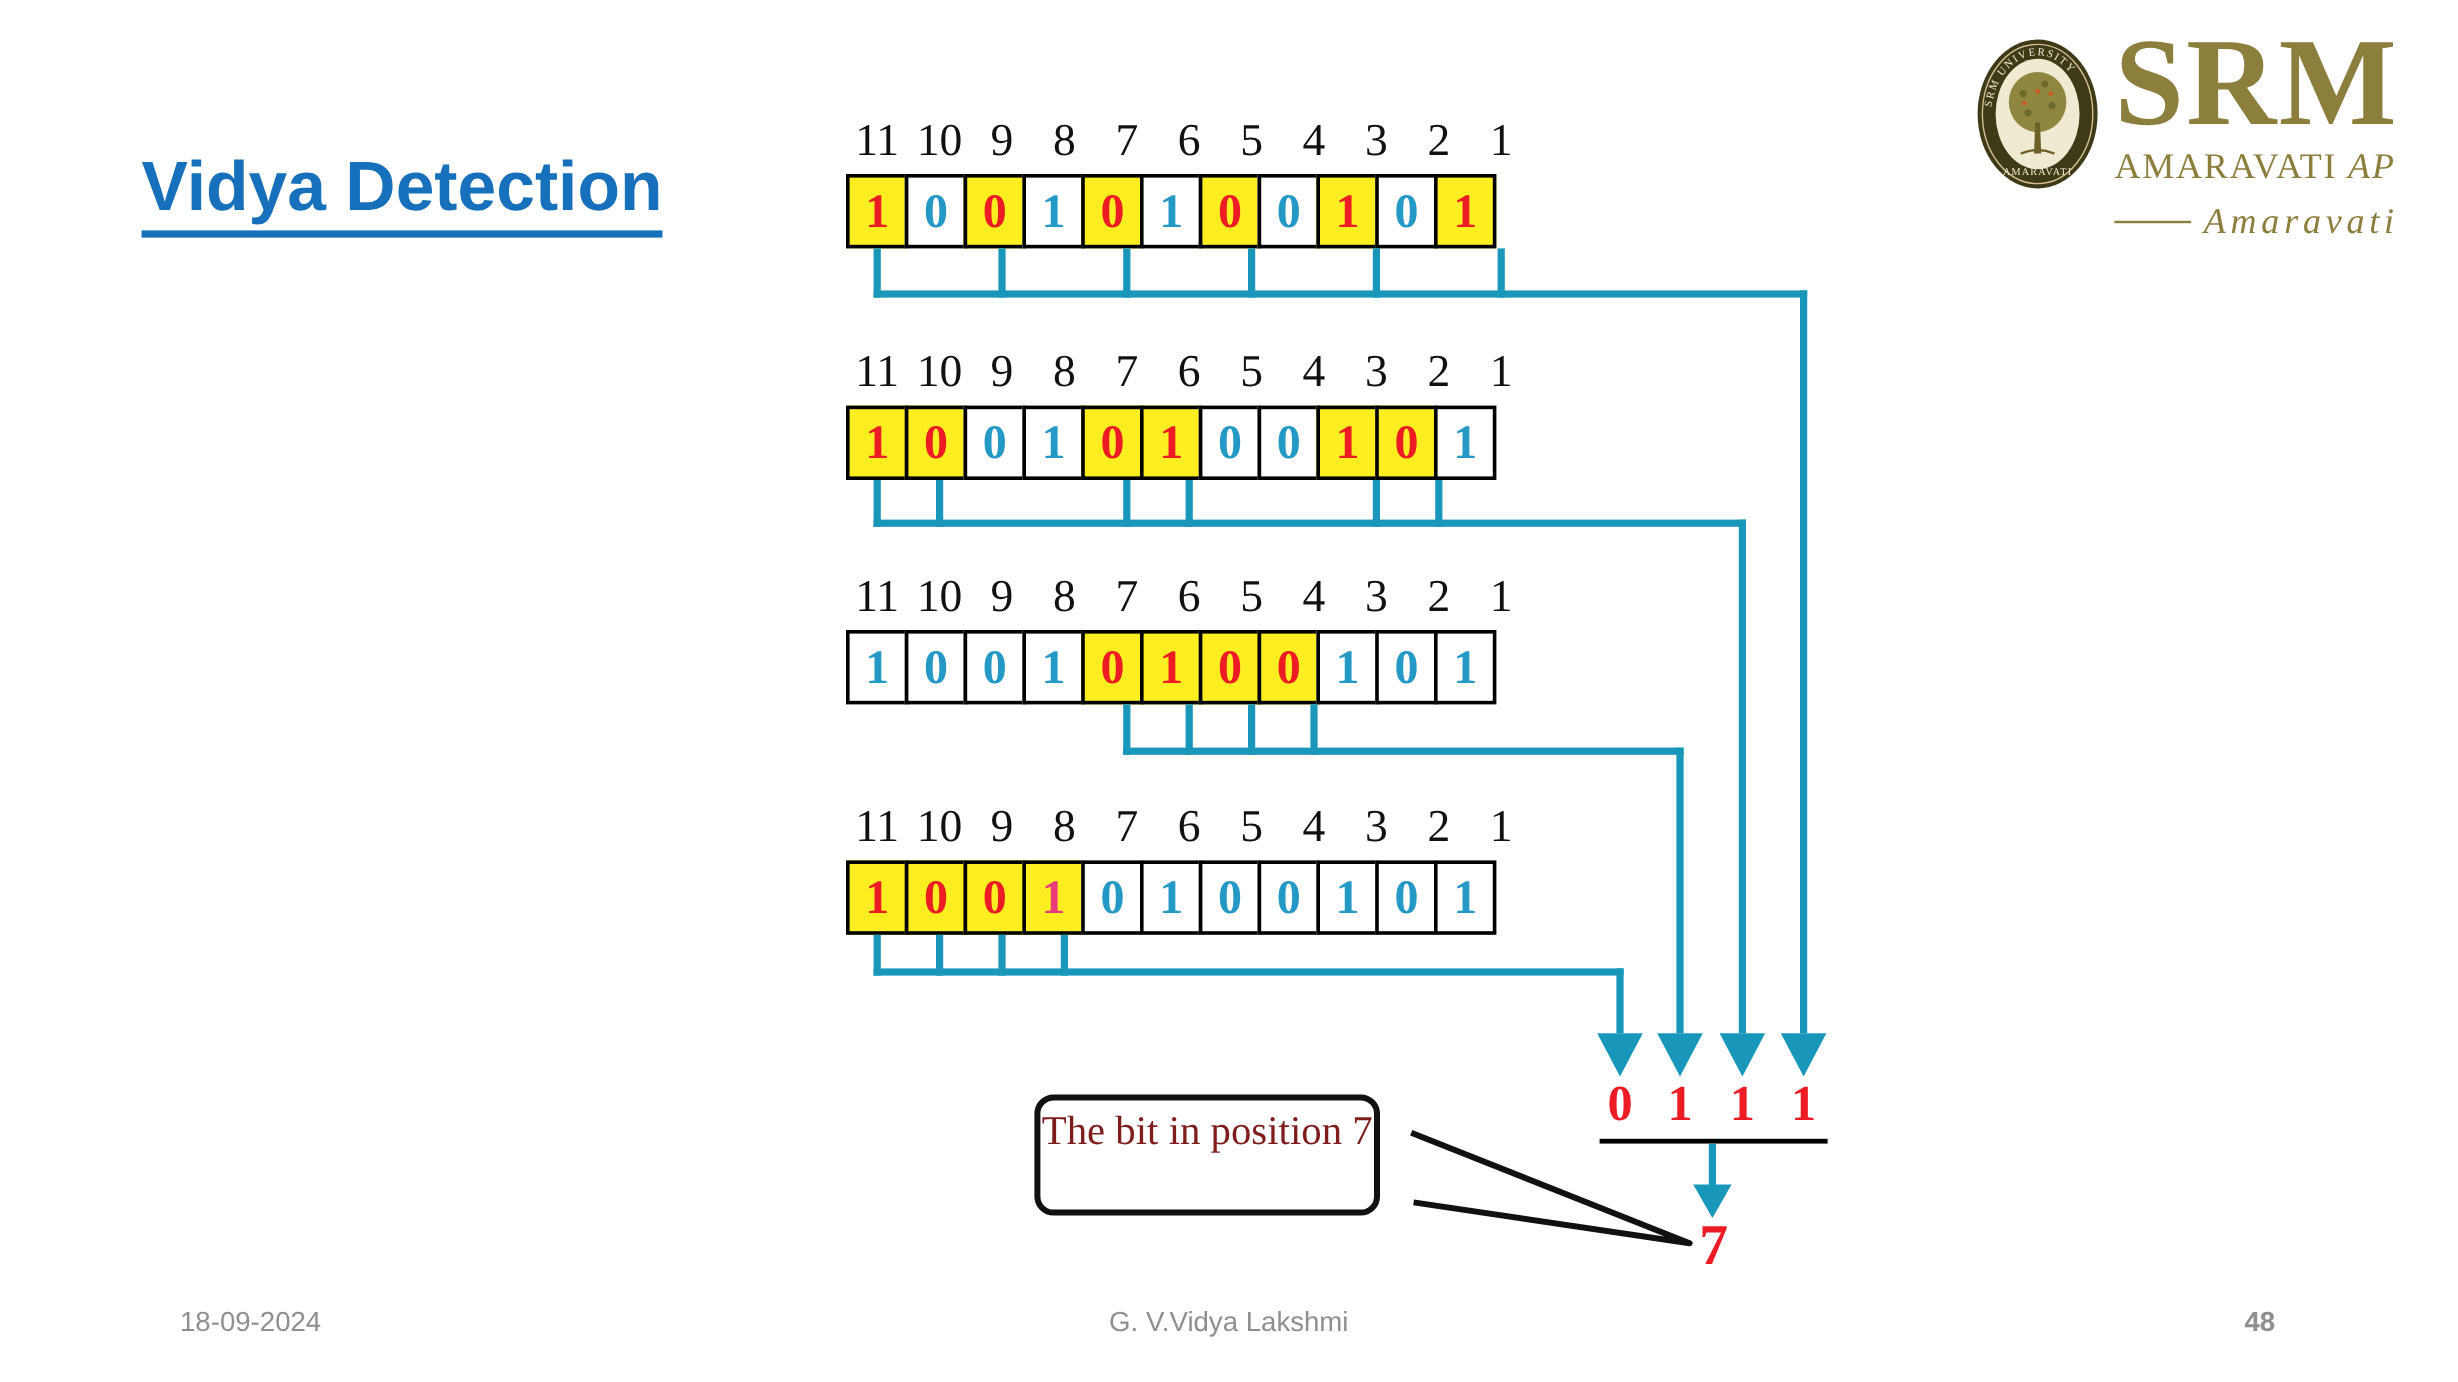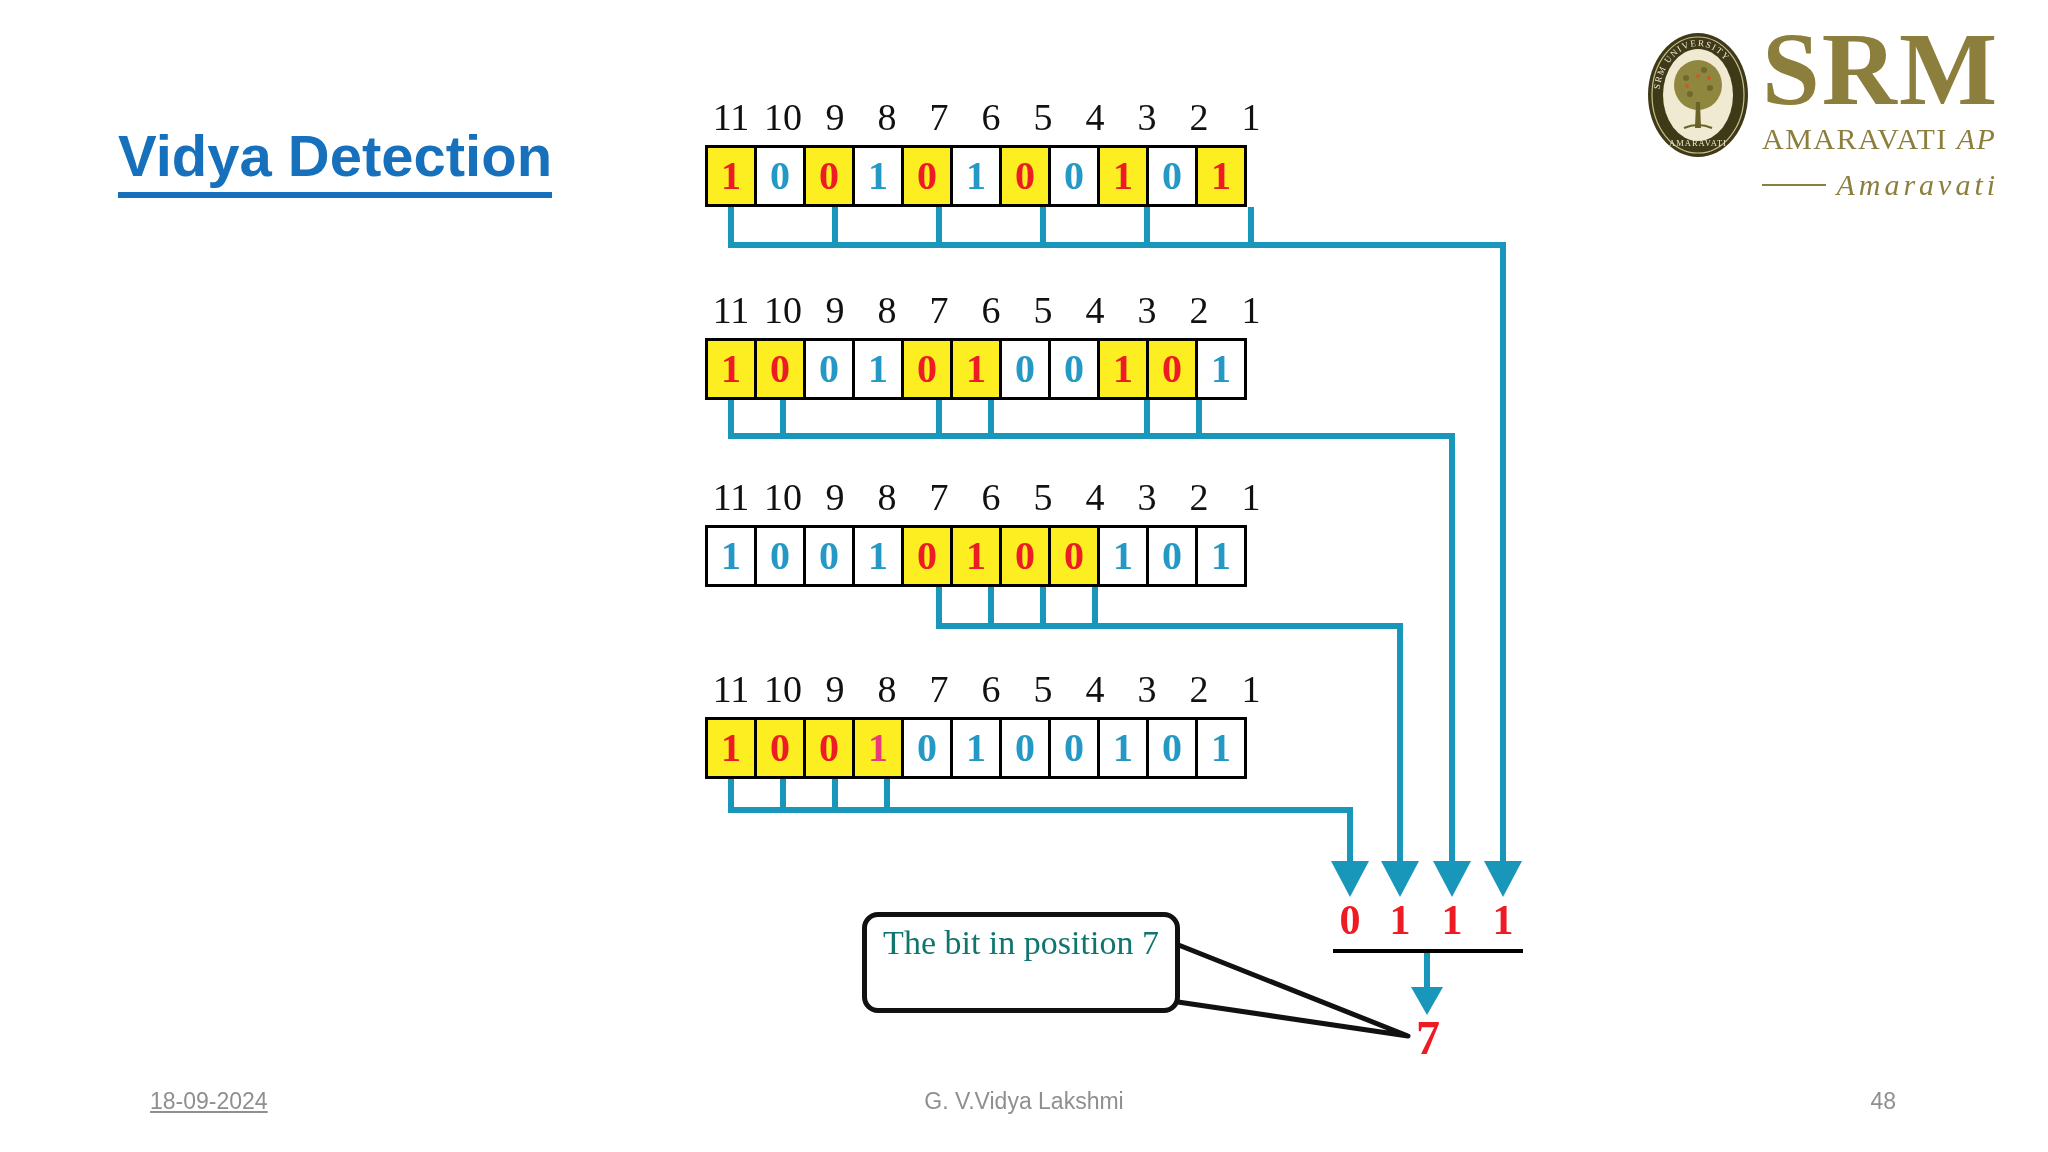--- a/index.html
+++ b/index.html
@@ -22,40 +22,40 @@
   .ah{position:absolute;width:0;height:0;border-left:19px solid transparent;
       border-right:19px solid transparent;border-top:36px solid #1997bb;}
   .ah2{position:absolute;width:0;height:0;border-left:16px solid transparent;
       border-right:16px solid transparent;border-top:28px solid #1997bb;}
   .syn{position:absolute;width:52px;text-align:center;font-size:42px;font-weight:bold;color:#ed1c24;}
   .sumline{position:absolute;background:#000;}
   .err7{position:absolute;left:1402px;top:1010px;width:52px;text-align:center;
         font-size:48px;line-height:56px;font-weight:bold;color:#ed1c24;}
   
   .ptr-svg{position:absolute;left:0;top:0;pointer-events:none;}
-  .callout{position:absolute;left:862px;top:912px;width:318px;height:101px;border:5px solid #111;
+  .callout{position:absolute;left:862px;top:912px;width:288px;height:101px;border:5px solid #111;
            border-radius:16px;background:#fff;box-sizing:border-box;text-align:center;
-           font-size:34px;line-height:43px;color:#0f766e;padding-top:4px;}
+           font-size:34px;line-height:43px;color:#7f1d1d;padding-top:4px;}
   
   .logo{position:absolute;left:1646px;top:20px;width:386px;color:#8c7e3c;}
   .logo-row{display:flex;align-items:flex-start;}
   .logo-emblem{flex:0 0 auto;margin-top:10px;}
   .logo-text{margin-left:12px;}
   .logo-srm{font-size:104px;line-height:98px;font-weight:bold;letter-spacing:2px;}
   .logo-univ{font-size:30px;letter-spacing:1.5px;margin-top:4px;white-space:nowrap;}
   .logo-univ .ap{font-style:italic;}
   .logo-city-row{display:flex;align-items:center;margin-top:12px;}
   .logo-line{flex:1;height:2px;background:#8c7e3c;}
   .logo-city{font-style:italic;font-size:30px;letter-spacing:4px;margin-left:10px;white-space:nowrap;}
   
   .footer{position:absolute;top:1088px;left:0;width:2048px;font-family:"Liberation Sans",sans-serif;
           font-size:23px;color:#8f8f8f;}
-  .f-date{position:absolute;left:150px;text-decoration:underline;}
+  .f-date{position:absolute;left:150px;}
   .f-author{position:absolute;left:0;width:100%;text-align:center;}
-  .f-page{position:absolute;right:152px;}
+  .f-page{position:absolute;right:152px;font-weight:bold;}
 </style>
 </head>
 <body>
 
 <div class="slide">
 
   <div class="title">Vidya Detection</div>
 
   <div id="diagram">
       <div class="poslabels" style="left: 705px; top: 95px;">

